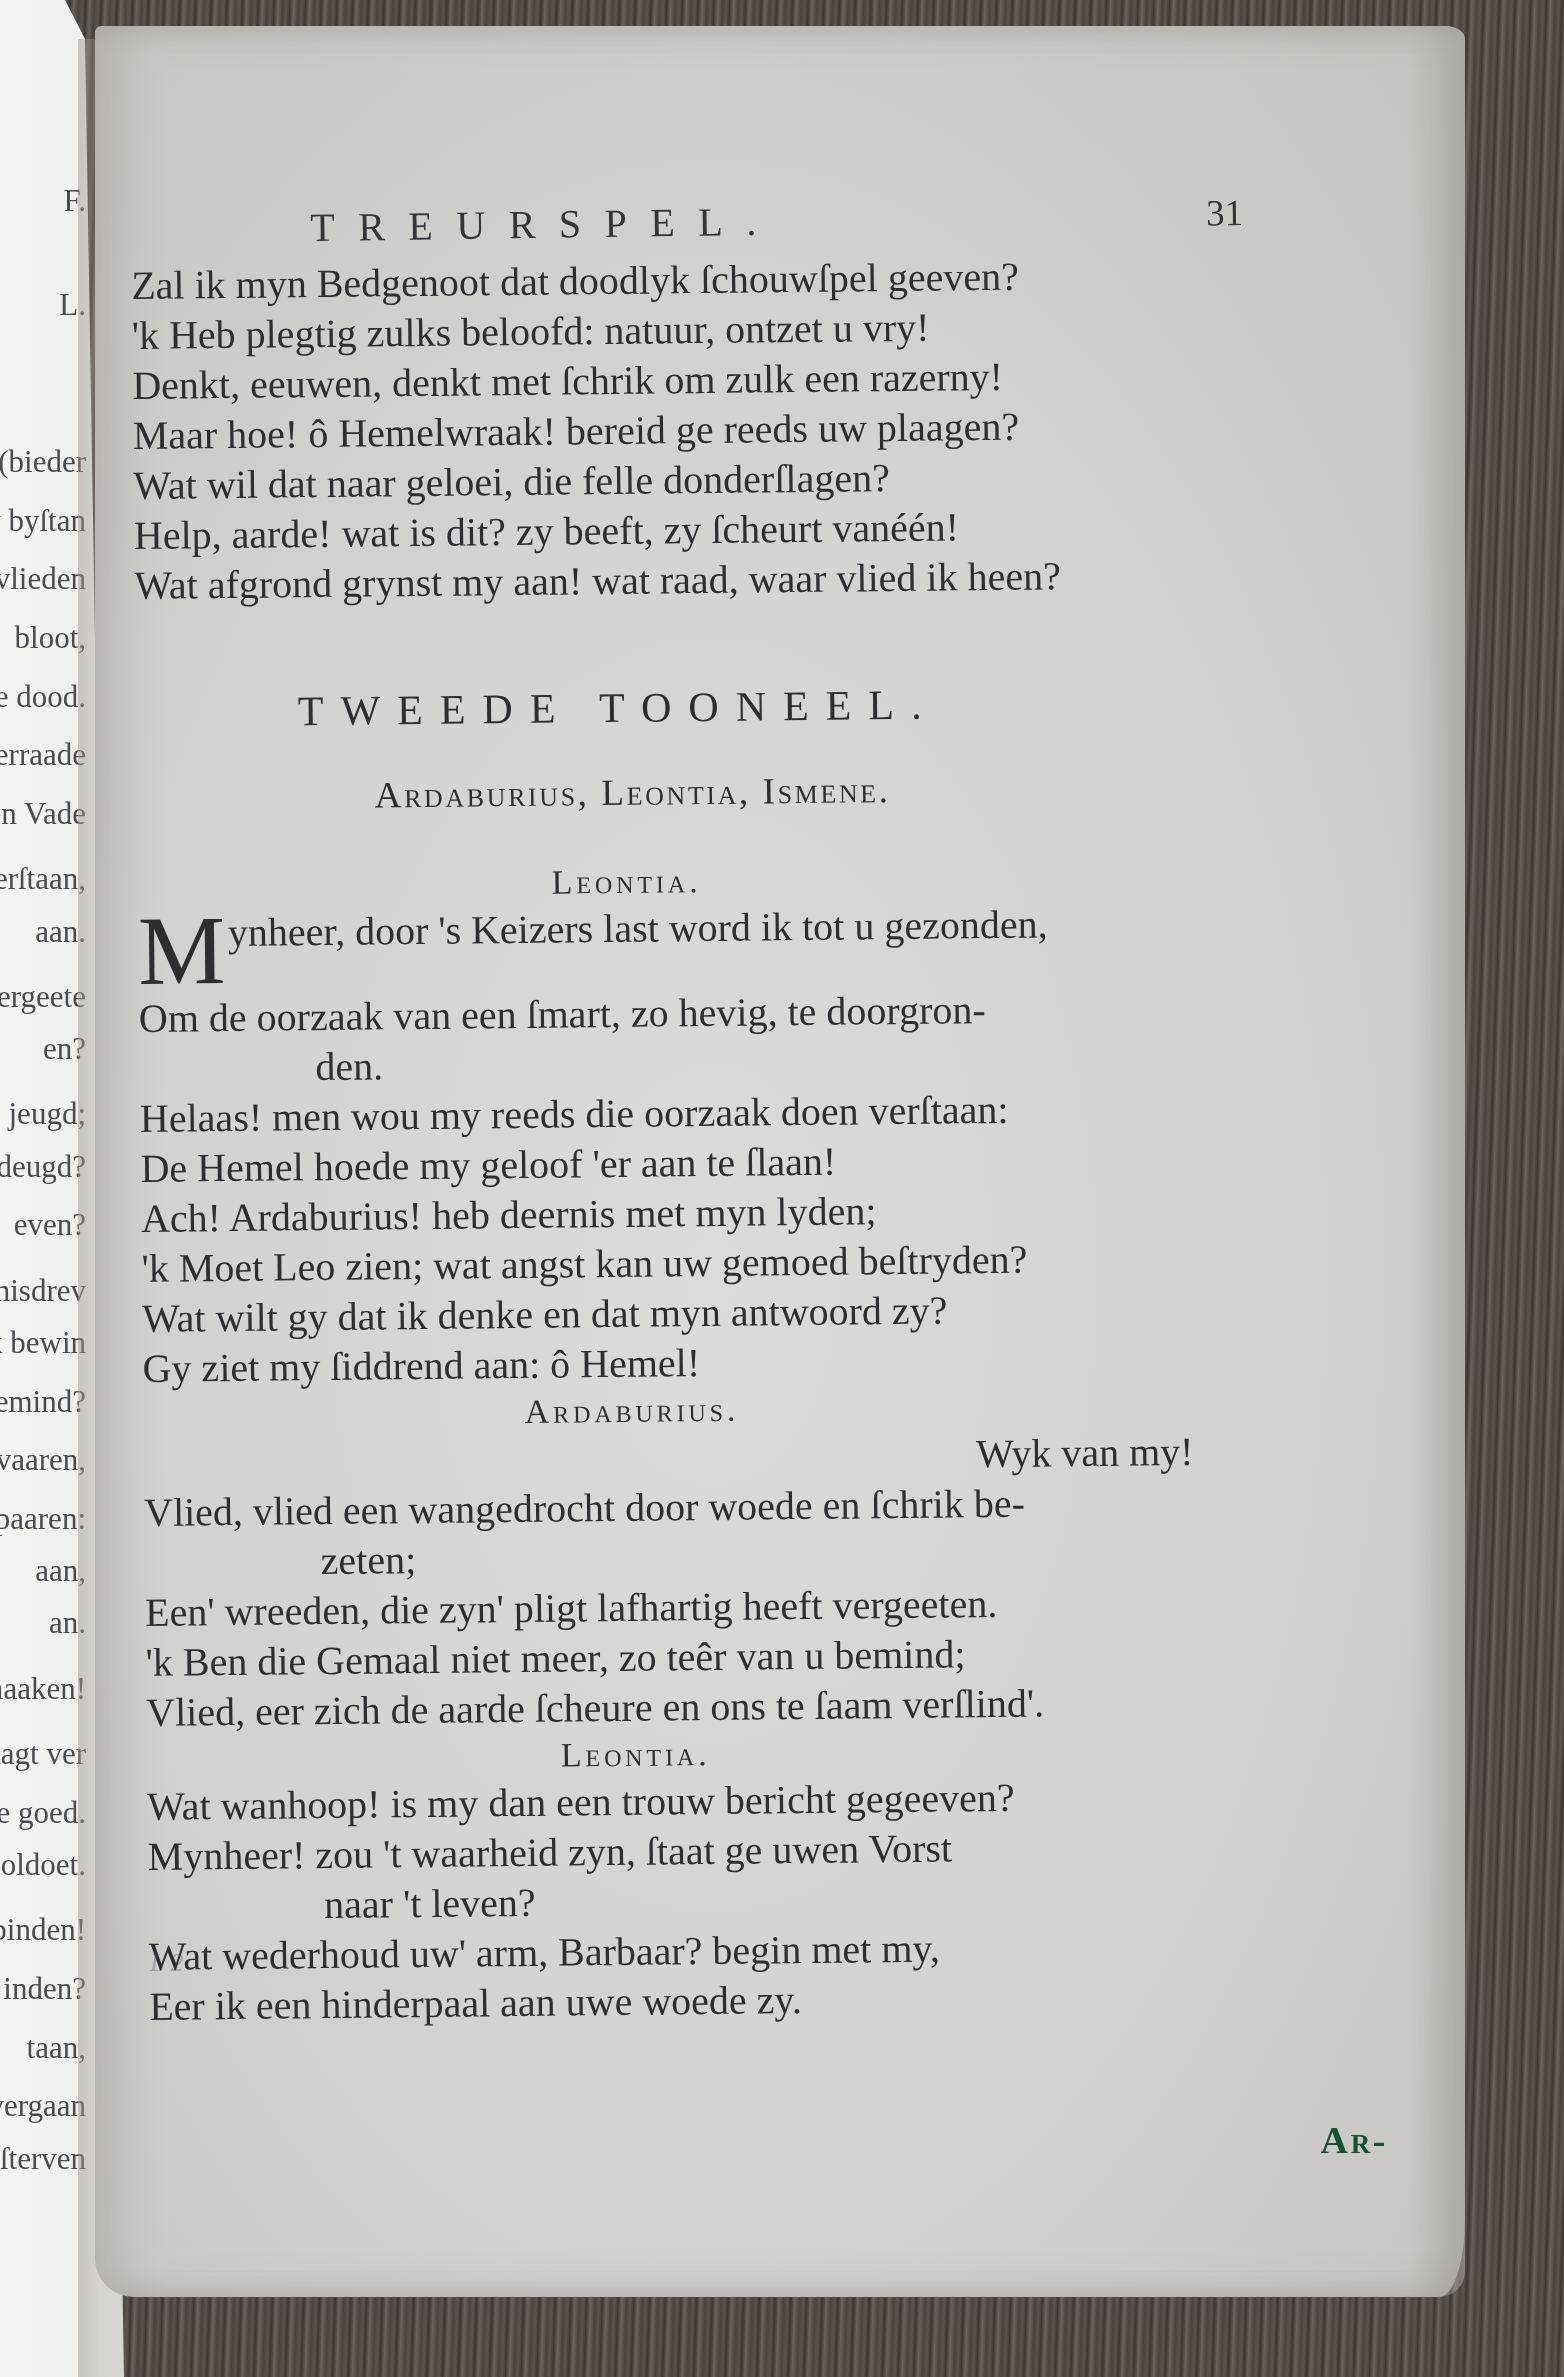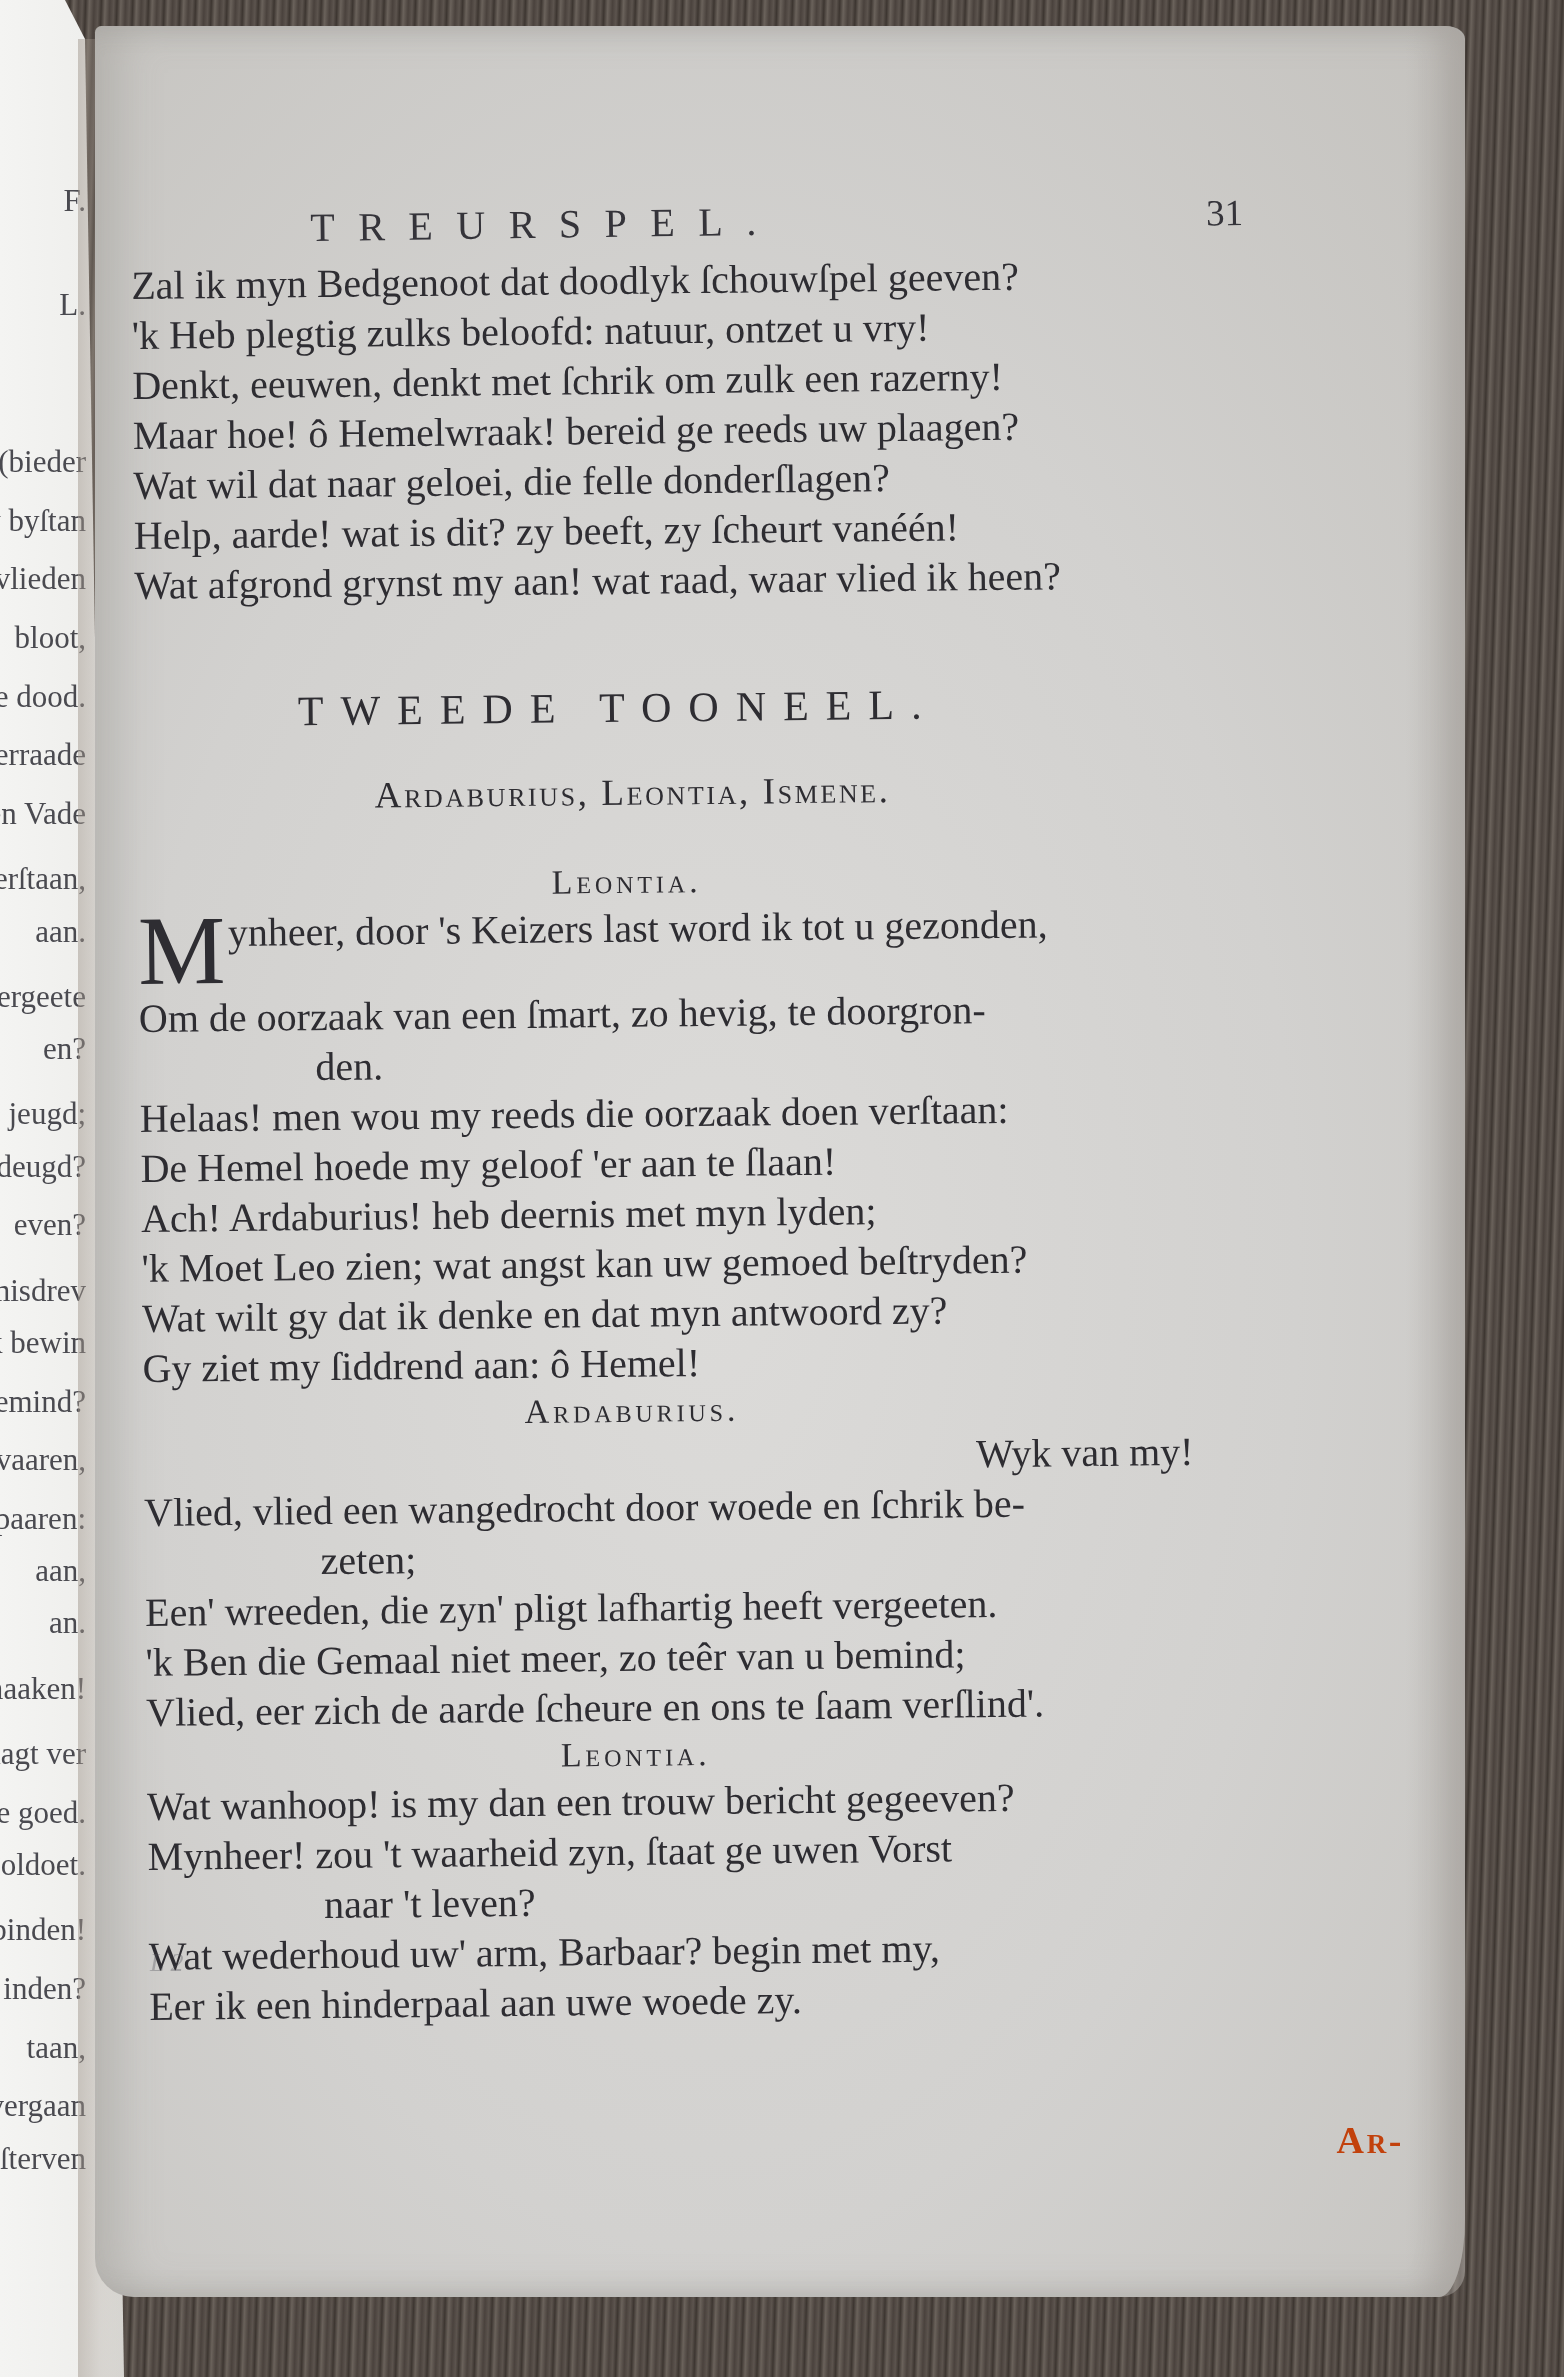--- a/index.html
+++ b/index.html
@@ -50,21 +50,21 @@
     font-size: 42px; letter-spacing: 17px; text-align: center; margin: 78px 0 39px 0; padding-right: 144px;
   }
   .cast {
     font-size: 37px; letter-spacing: 2.6px; font-variant: small-caps; text-align: center; margin-bottom: 46px; padding-right: 117px;
   }
   .speaker {
     font-size: 34px; letter-spacing: 3.9px; font-variant: small-caps; text-align: center; line-height: 44px; padding-right: 131px;
   }
   .dropcap { font-size: 98px; float: left; line-height: 85px; margin-right: 2.6px; margin-top: 0; }
   .catchword {
-    position: absolute; right: 160px; bottom: 215px; font-size: 38px; font-weight: bold; color: #c2410c; letter-spacing: 2.6px; font-variant: small-caps;
+    position: absolute; right: 176px; bottom: 215px; font-size: 38px; font-weight: bold; color: #14532d; letter-spacing: 2.6px; font-variant: small-caps;
   }
   .bleed {
     position: absolute; left: 150px; top: 1948px; font-size: 26px; color: rgba(80,80,90,0.35); font-style: italic;
   }
 </style>
 </head>
 <body>
 
 <div class="left-page" id="leftpage">
     <div class="frag" style="top: 183px;">F.</div>

